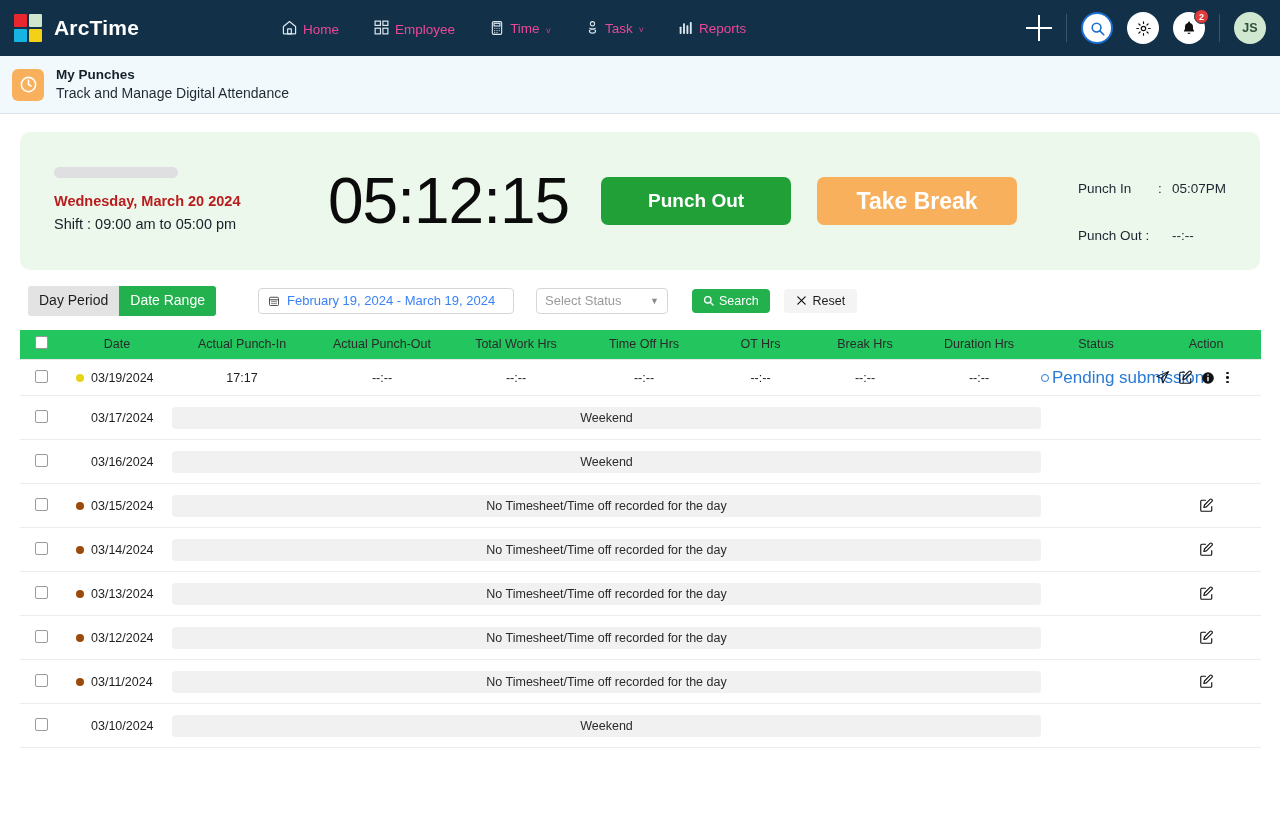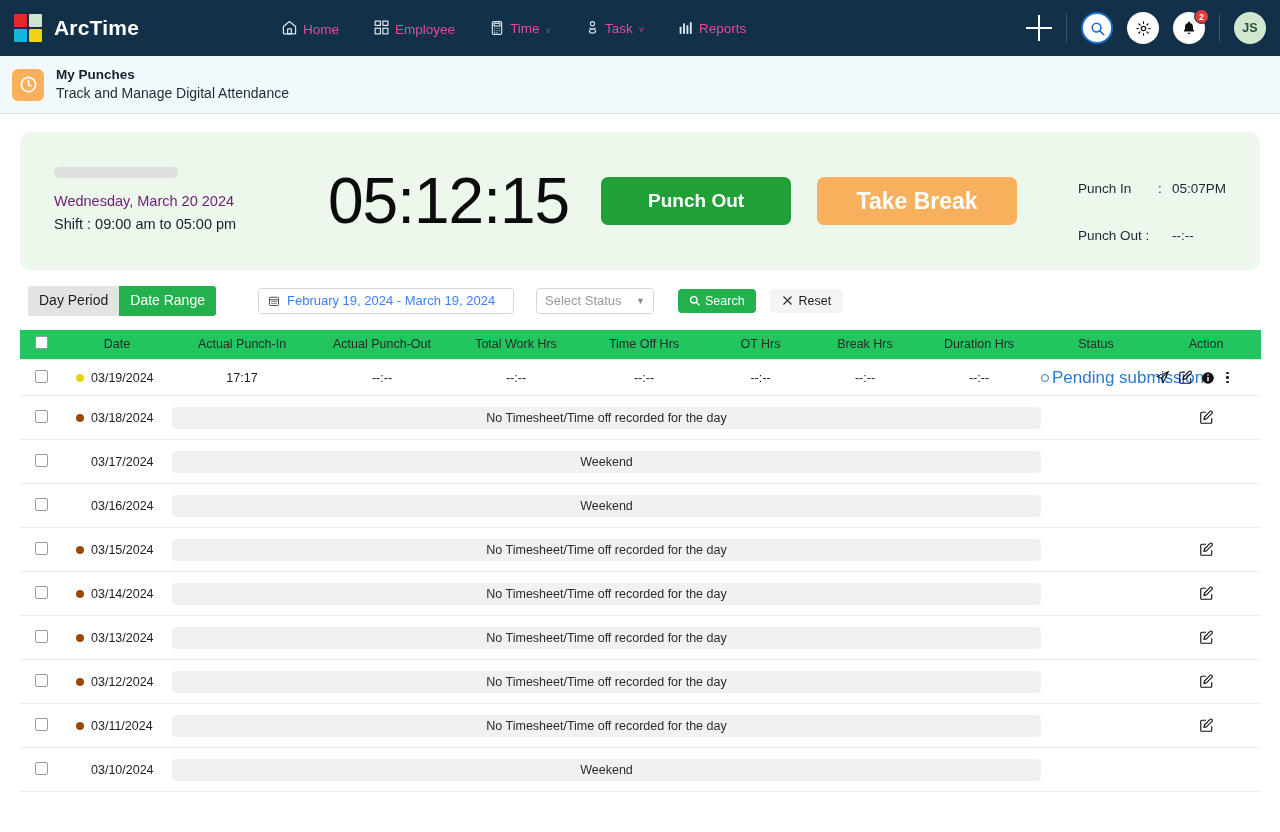--- a/index.html
+++ b/index.html
@@ -103,21 +103,21 @@
   .punchcard {
     background: #edf8ec;
     border-radius: 10px;
     height: 138px;
     display: flex;
     align-items: center;
     padding: 0 34px 0 34px;
   }
   .pc-left { width: 250px; }
   .skel { width: 124px; height: 11px; border-radius: 6px; background: #dfdfe2; margin-bottom: 12px; }
-  .pc-date { font-size: 14.5px; color: #701a75; line-height: 1.55; }
+  .pc-date { font-size: 14.5px; color: #b91c1c; line-height: 1.55; font-weight: bold; }
   .pc-shift { font-size: 14.5px; color: #16202a; line-height: 1.55; }
   .pc-timer {
     font-size: 64px; font-weight: 400; letter-spacing: -1px;
     color: #0b0b0b; margin-left: 24px;
     font-family: "Liberation Sans", sans-serif;
   }
   .pc-btns { display: flex; gap: 26px; margin-left: 32px; }
   .btn-punch {
     background: #21a038; color: #fff;
     border: none; border-radius: 7px;
@@ -158,21 +158,21 @@
     width: 256px; height: 26px;
     border: 1px solid #d6d6d6; border-radius: 4px;
     background: #fff;
     display: flex; align-items: center; gap: 7px;
     padding: 0 9px;
     font-size: 13px; color: #3b82f6;
     cursor: pointer;
   }
   .statussel {
     margin-left: 22px;
-    width: 118px; height: 26px;
+    width: 132px; height: 26px;
     border: 1px solid #d6d6d6; border-radius: 4px;
     background: #fff;
     display: flex; align-items: center;
     padding: 0 8px;
     font-size: 13px; color: #9a9a9a;
     cursor: pointer; position: relative;
   }
   .statussel .sc { margin-left: auto; color: #8a8a8a; font-size: 9px; }
   .btn-search {
     margin-left: 24px;
@@ -498,22 +498,50 @@
                 <i></i>
                 <i></i>
               </span>
             </span>
           </td>
         </tr>
         <tr class="r-msg">
           <td><span class="ck"></span></td>
           <td>
             <span class="datecell">
+              <span class="dot" style="background:transparent"></span>
+              <span>03/17/2024</span>
+            </span>
+          </td>
+          <td colspan="7">
+            <div class="pill">Weekend</div>
+          </td>
+          <td></td>
+          <td></td>
+        </tr>
+        <tr class="r-msg">
+          <td><span class="ck"></span></td>
+          <td>
+            <span class="datecell">
+              <span class="dot" style="background:transparent"></span>
+              <span>03/16/2024</span>
+            </span>
+          </td>
+          <td colspan="7">
+            <div class="pill">Weekend</div>
+          </td>
+          <td></td>
+          <td></td>
+        </tr>
+        <tr class="r-msg">
+          <td><span class="ck"></span></td>
+          <td>
+            <span class="datecell">
               <span class="dot" style="background:#9c4a0a"></span>
-              <span>03/18/2024</span>
+              <span>03/15/2024</span>
             </span>
           </td>
           <td colspan="7">
             <div class="pill">No Timesheet/Time off recorded for the day</div>
           </td>
           <td></td>
           <td>
             <span class="editcenter">
               <span class="icobtn">
                 <svg width="15" height="15" viewBox="0 0 24 24" fill="none" stroke="#111" stroke-width="1.8" stroke-linecap="round" stroke-linejoin="round">
@@ -521,50 +549,22 @@
                   <path d="M17.6 2.2a2.2 2.2 0 0 1 3.1 3.1L11.8 14.2l-4 1 1-4z"></path>
                 </svg>
               </span>
             </span>
           </td>
         </tr>
         <tr class="r-msg">
           <td><span class="ck"></span></td>
           <td>
             <span class="datecell">
-              <span class="dot" style="background:transparent"></span>
-              <span>03/17/2024</span>
-            </span>
-          </td>
-          <td colspan="7">
-            <div class="pill">Weekend</div>
-          </td>
-          <td></td>
-          <td></td>
-        </tr>
-        <tr class="r-msg">
-          <td><span class="ck"></span></td>
-          <td>
-            <span class="datecell">
-              <span class="dot" style="background:transparent"></span>
-              <span>03/16/2024</span>
-            </span>
-          </td>
-          <td colspan="7">
-            <div class="pill">Weekend</div>
-          </td>
-          <td></td>
-          <td></td>
-        </tr>
-        <tr class="r-msg">
-          <td><span class="ck"></span></td>
-          <td>
-            <span class="datecell">
               <span class="dot" style="background:#9c4a0a"></span>
-              <span>03/15/2024</span>
+              <span>03/14/2024</span>
             </span>
           </td>
           <td colspan="7">
             <div class="pill">No Timesheet/Time off recorded for the day</div>
           </td>
           <td></td>
           <td>
             <span class="editcenter">
               <span class="icobtn">
                 <svg width="15" height="15" viewBox="0 0 24 24" fill="none" stroke="#111" stroke-width="1.8" stroke-linecap="round" stroke-linejoin="round">
@@ -573,21 +573,21 @@
                 </svg>
               </span>
             </span>
           </td>
         </tr>
         <tr class="r-msg">
           <td><span class="ck"></span></td>
           <td>
             <span class="datecell">
               <span class="dot" style="background:#9c4a0a"></span>
-              <span>03/14/2024</span>
+              <span>03/13/2024</span>
             </span>
           </td>
           <td colspan="7">
             <div class="pill">No Timesheet/Time off recorded for the day</div>
           </td>
           <td></td>
           <td>
             <span class="editcenter">
               <span class="icobtn">
                 <svg width="15" height="15" viewBox="0 0 24 24" fill="none" stroke="#111" stroke-width="1.8" stroke-linecap="round" stroke-linejoin="round">
@@ -596,21 +596,21 @@
                 </svg>
               </span>
             </span>
           </td>
         </tr>
         <tr class="r-msg">
           <td><span class="ck"></span></td>
           <td>
             <span class="datecell">
               <span class="dot" style="background:#9c4a0a"></span>
-              <span>03/13/2024</span>
+              <span>03/12/2024</span>
             </span>
           </td>
           <td colspan="7">
             <div class="pill">No Timesheet/Time off recorded for the day</div>
           </td>
           <td></td>
           <td>
             <span class="editcenter">
               <span class="icobtn">
                 <svg width="15" height="15" viewBox="0 0 24 24" fill="none" stroke="#111" stroke-width="1.8" stroke-linecap="round" stroke-linejoin="round">
@@ -619,21 +619,21 @@
                 </svg>
               </span>
             </span>
           </td>
         </tr>
         <tr class="r-msg">
           <td><span class="ck"></span></td>
           <td>
             <span class="datecell">
               <span class="dot" style="background:#9c4a0a"></span>
-              <span>03/12/2024</span>
+              <span>03/11/2024</span>
             </span>
           </td>
           <td colspan="7">
             <div class="pill">No Timesheet/Time off recorded for the day</div>
           </td>
           <td></td>
           <td>
             <span class="editcenter">
               <span class="icobtn">
                 <svg width="15" height="15" viewBox="0 0 24 24" fill="none" stroke="#111" stroke-width="1.8" stroke-linecap="round" stroke-linejoin="round">
@@ -641,43 +641,20 @@
                   <path d="M17.6 2.2a2.2 2.2 0 0 1 3.1 3.1L11.8 14.2l-4 1 1-4z"></path>
                 </svg>
               </span>
             </span>
           </td>
         </tr>
         <tr class="r-msg">
           <td><span class="ck"></span></td>
           <td>
             <span class="datecell">
-              <span class="dot" style="background:#9c4a0a"></span>
-              <span>03/11/2024</span>
-            </span>
-          </td>
-          <td colspan="7">
-            <div class="pill">No Timesheet/Time off recorded for the day</div>
-          </td>
-          <td></td>
-          <td>
-            <span class="editcenter">
-              <span class="icobtn">
-                <svg width="15" height="15" viewBox="0 0 24 24" fill="none" stroke="#111" stroke-width="1.8" stroke-linecap="round" stroke-linejoin="round">
-                  <path d="M10.5 3.6H4.4A1.6 1.6 0 0 0 2.8 5.2v14.4a1.6 1.6 0 0 0 1.6 1.6h14.4a1.6 1.6 0 0 0 1.6-1.6v-6"></path>
-                  <path d="M17.6 2.2a2.2 2.2 0 0 1 3.1 3.1L11.8 14.2l-4 1 1-4z"></path>
-                </svg>
-              </span>
-            </span>
-          </td>
-        </tr>
-        <tr class="r-msg">
-          <td><span class="ck"></span></td>
-          <td>
-            <span class="datecell">
               <span class="dot" style="background:transparent"></span>
               <span>03/10/2024</span>
             </span>
           </td>
           <td colspan="7">
             <div class="pill">Weekend</div>
           </td>
           <td></td>
           <td></td>
         </tr>

